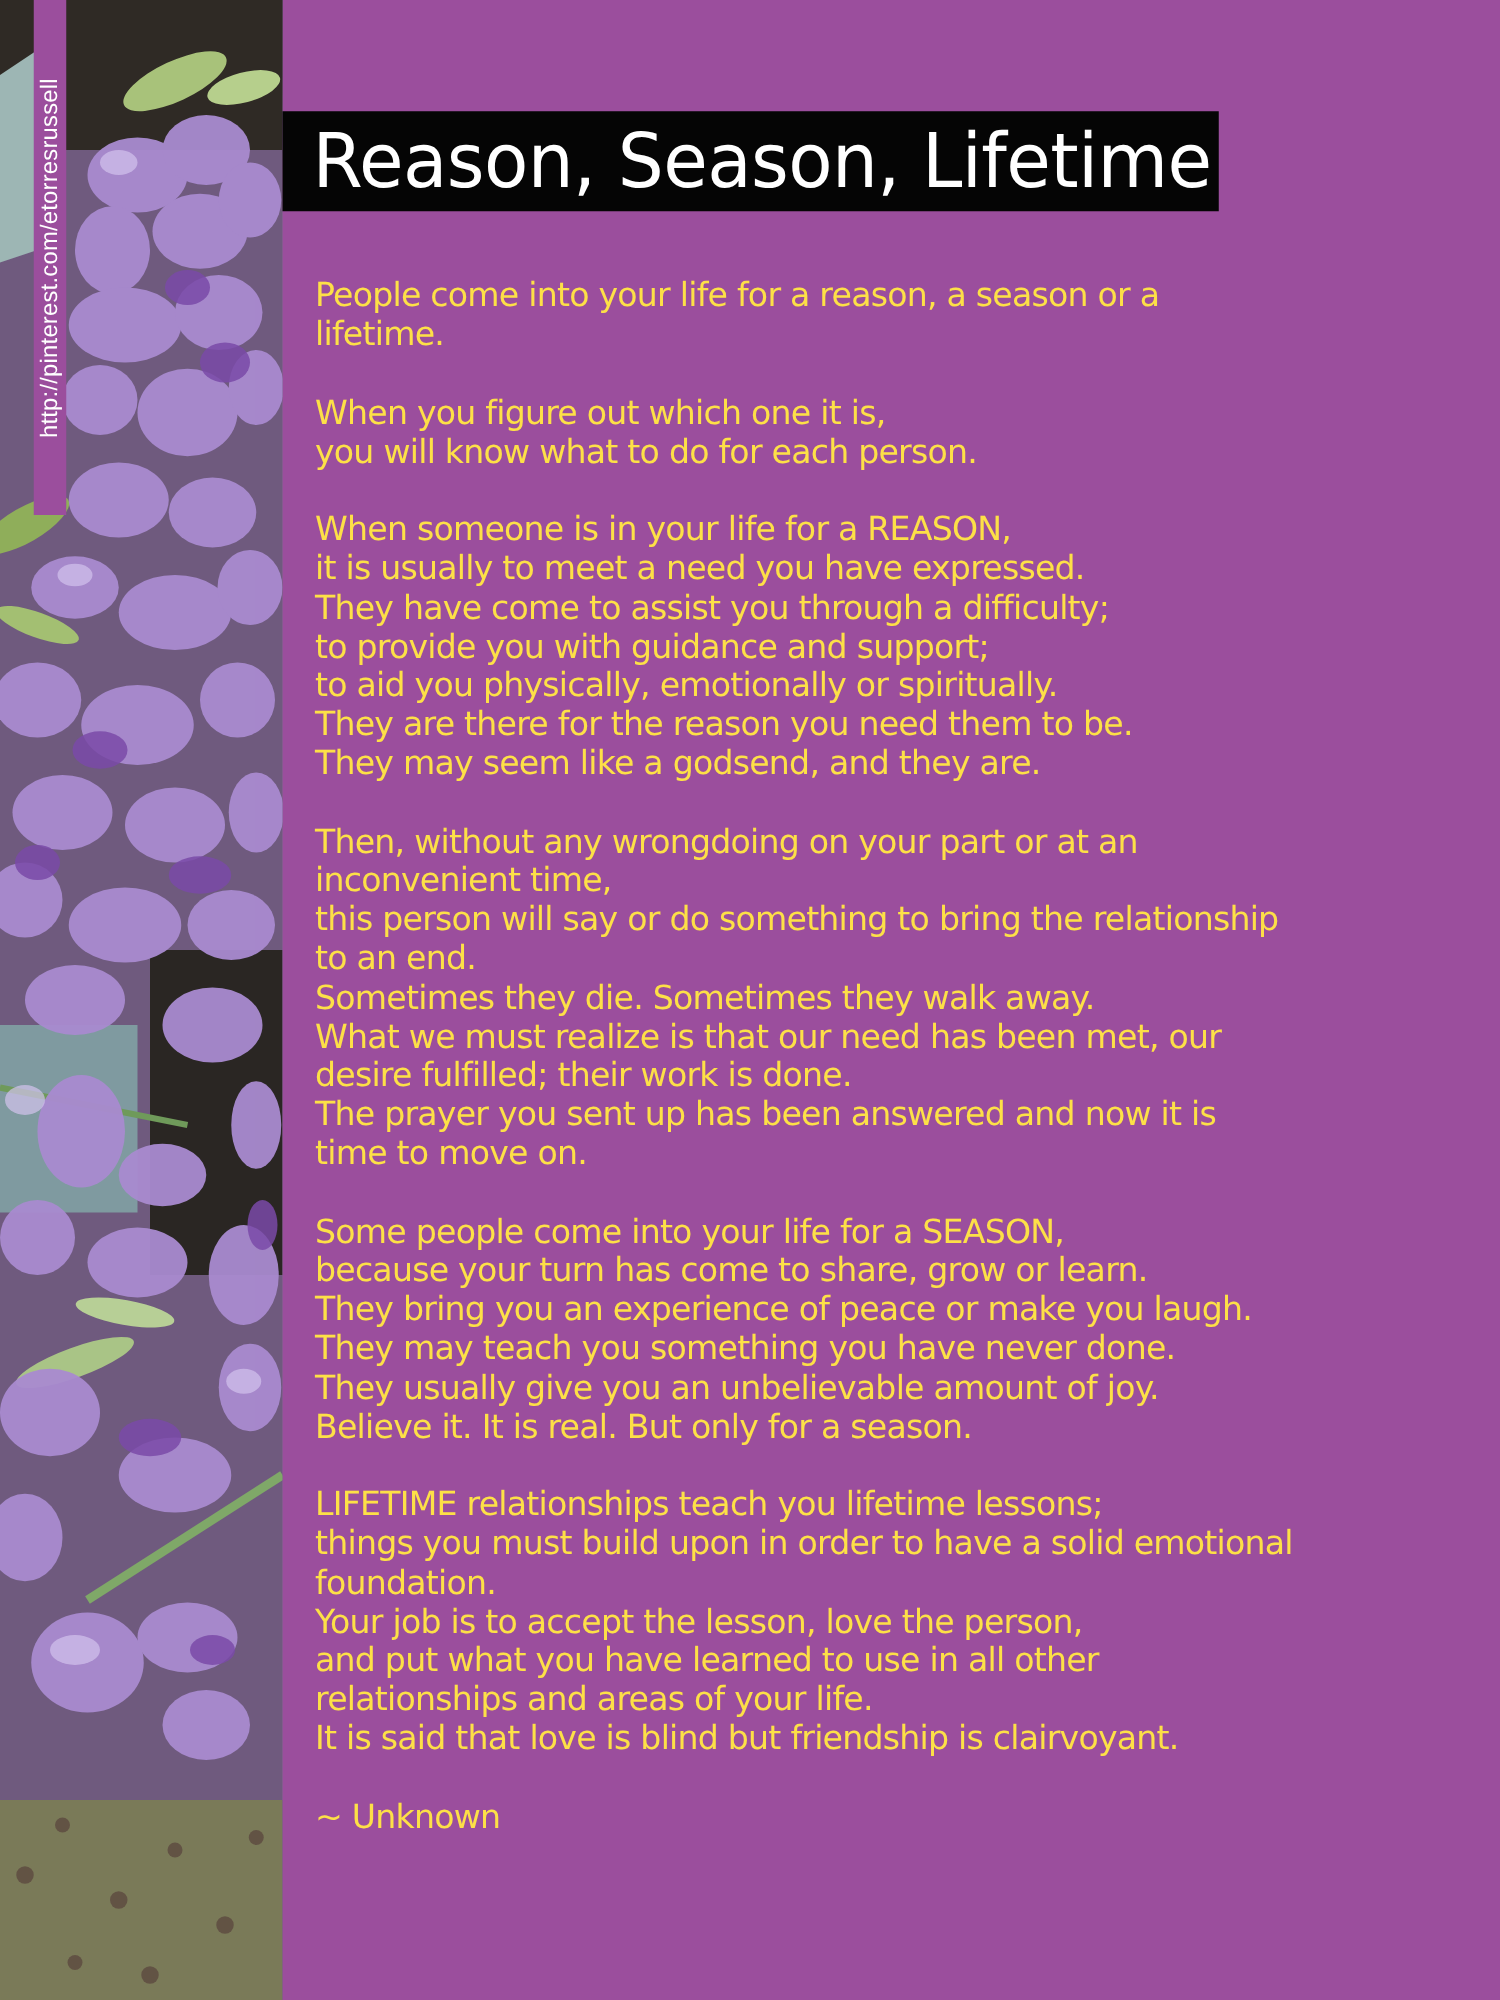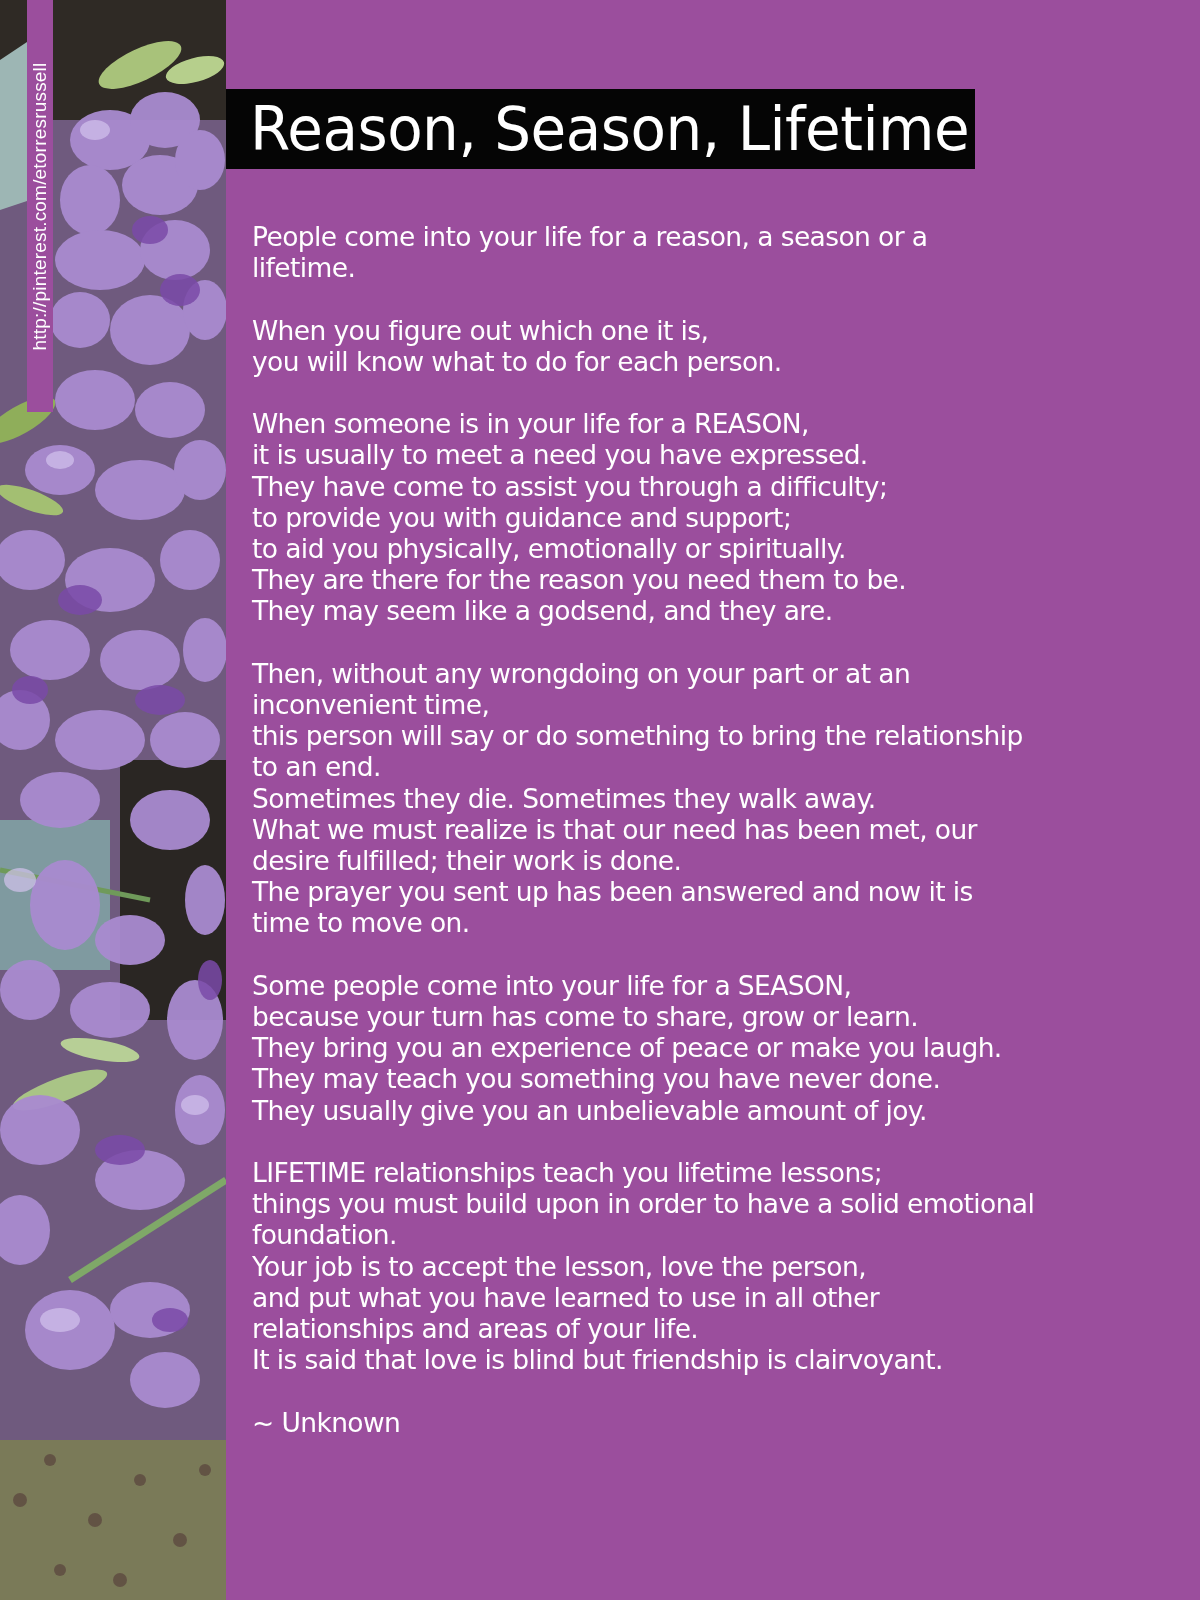--- a/index.html
+++ b/index.html
@@ -67,21 +67,21 @@
       font-size: 58px;
       letter-spacing: -0.5px;
       line-height: 1;
       transform: scaleY(1.04);
     }
     
     .poem {
       position: absolute;
       left: 252px; top: 221px;
       width: 920px;
-      color: #ffffff;
+      color: #fde047;
       font-family: "DejaVu Sans", sans-serif;
       font-size: 26.5px;
       line-height: 31.2px;
       letter-spacing: -0.6px;
     }
     .stanza { margin: 0 0 31.2px 0; }
     .stanza .line { display: block; white-space: nowrap; }
     .attribution {
       display: block;
       white-space: nowrap;
@@ -217,20 +217,21 @@
     <span class="line">desire fulfilled; their work is done.</span>
     <span class="line">The prayer you sent up has been answered and now it is</span>
     <span class="line">time to move on.</span>
   </div>
   <div class="stanza">
     <span class="line">Some people come into your life for a SEASON,</span>
     <span class="line">because your turn has come to share, grow or learn.</span>
     <span class="line">They bring you an experience of peace or make you laugh.</span>
     <span class="line">They may teach you something you have never done.</span>
     <span class="line">They usually give you an unbelievable amount of joy.</span>
+    <span class="line">Believe it. It is real. But only for a season.</span>
   </div>
   <div class="stanza">
     <span class="line">LIFETIME relationships teach you lifetime lessons;</span>
     <span class="line">things you must build upon in order to have a solid emotional</span>
     <span class="line">foundation.</span>
     <span class="line">Your job is to accept the lesson, love the person,</span>
     <span class="line">and put what you have learned to use in all other</span>
     <span class="line">relationships and areas of your life.</span>
     <span class="line">It is said that love is blind but friendship is clairvoyant.</span>
   </div>

